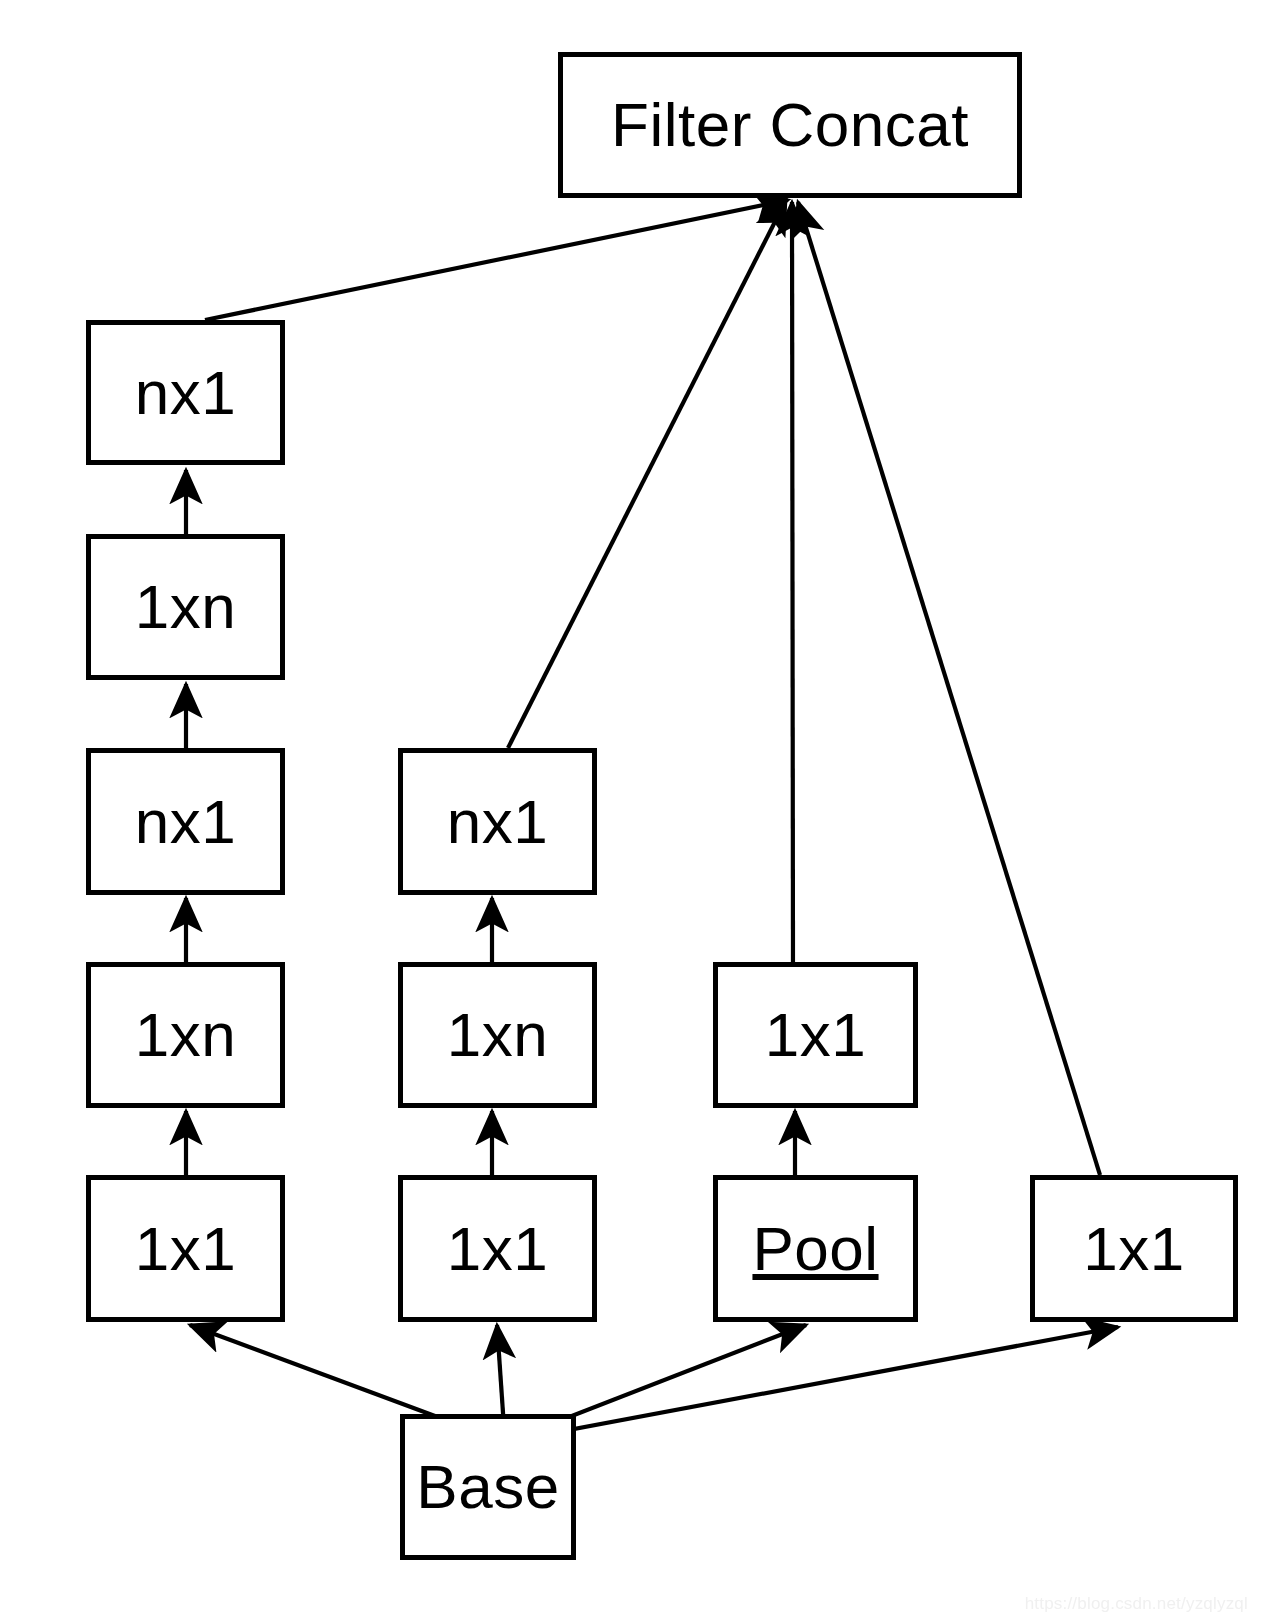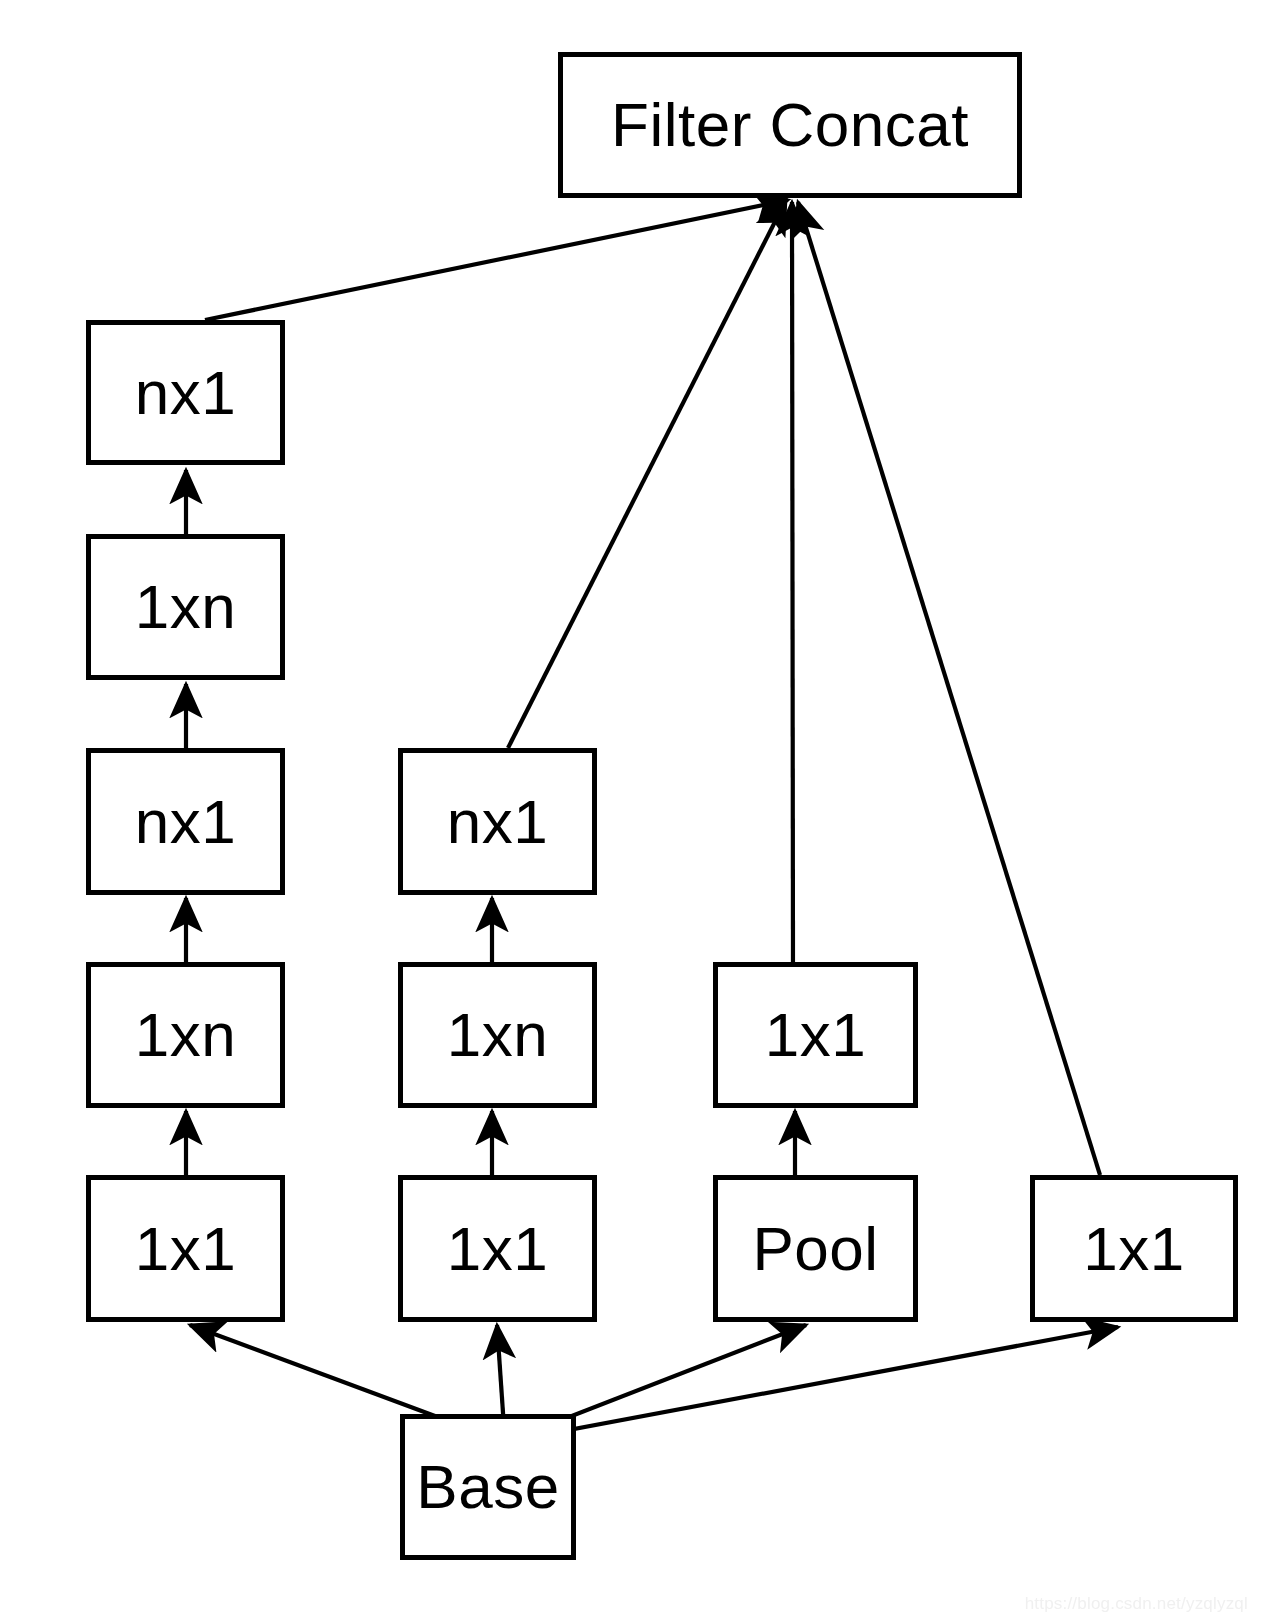--- a/index.html
+++ b/index.html
@@ -111,21 +111,21 @@
       </div>
       <div class="node" style="left: 398px; top: 962px; width: 199px; height: 146px;">
         <span class="node-label">1xn</span>
       </div>
       <div class="node" style="left: 398px; top: 1175px; width: 199px; height: 147px;">
         <span class="node-label">1x1</span>
       </div>
       <div class="node" style="left: 713px; top: 962px; width: 205px; height: 146px;">
         <span class="node-label">1x1</span>
       </div>
-      <div class="node" style="left: 713px; top: 1175px; width: 205px; height: 147px;">
+      <div class="node" style="left: 713px; top: 1175px; width: 205px; height: 147px; text-decoration: underline;">
         <span class="node-label">Pool</span>
       </div>
       <div class="node" style="left: 1030px; top: 1175px; width: 208px; height: 147px;">
         <span class="node-label">1x1</span>
       </div>
       <div class="node" style="left: 400px; top: 1414px; width: 176px; height: 146px;">
         <span class="node-label">Base</span>
       </div>
     </div>
 

